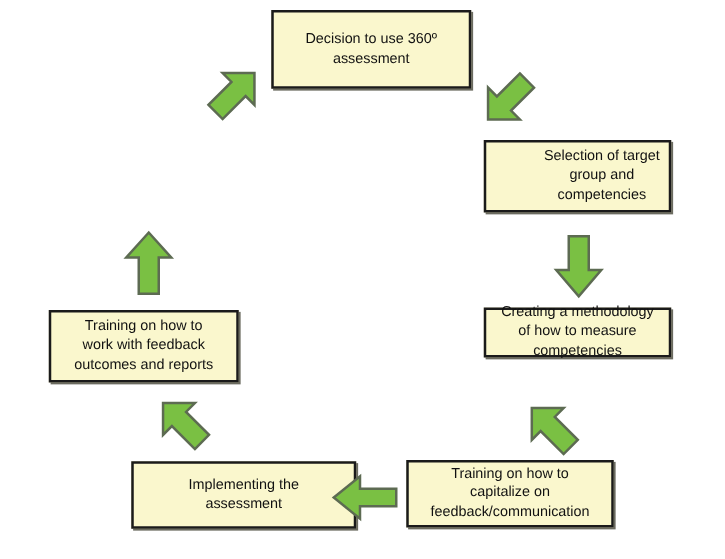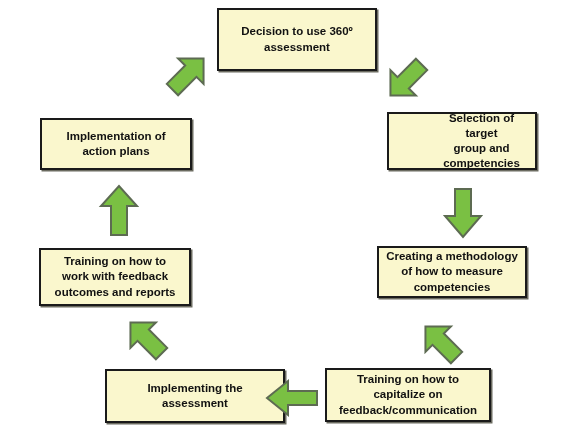--- a/index.html
+++ b/index.html
@@ -21,21 +21,21 @@
     position: absolute;
     box-sizing: border-box;
     background: #FAF7CD;
     border: 2px solid #1a1a1a;
     box-shadow: 1.5px 1.5px 0 #6b6b60;
     display: flex;
     align-items: center;
     justify-content: center;
     text-align: center;
     color: #111111;
-    font-weight: bold;
+    font-weight: normal;
     font-size: 11.5px;
     line-height: 1.32;
     padding: 2px 6px;
     font-family: "Liberation Sans", sans-serif;
   }
   .node-label {
     display: block;
     white-space: pre-line;
   }
   .arrow {
@@ -61,21 +61,21 @@
     <span class="node-label">Decision to use 360º
 assessment</span>
   </div>
 
   <div class="node" id="node-selection" style="left: 387px; top: 112px; width: 150px; height: 58px; background: rgb(250, 247, 205); border-color: rgb(26, 26, 26); padding-left: 45px;">
     <span class="node-label">Selection of target
 group and
 competencies</span>
   </div>
 
-  <div class="node" id="node-methodology" style="left: 377px; top: 246px; width: 150px; height: 52px; background: rgb(250, 247, 205); border-color: rgb(26, 26, 26);">
+  <div class="node" id="node-methodology" style="left: 387px; top: 246px; width: 150px; height: 40px; background: rgb(250, 247, 205); border-color: rgb(26, 26, 26);">
     <span class="node-label">Creating a methodology
 of how to measure
 competencies</span>
   </div>
 
   <div class="node" id="node-training-capitalize" style="left: 325px; top: 368px; width: 166px; height: 54px; background: rgb(250, 247, 205); border-color: rgb(26, 26, 26);">
     <span class="node-label">Training on how to
 capitalize on
 feedback/communication</span>
   </div>
@@ -84,24 +84,20 @@
     <span class="node-label">Implementing the
 assessment</span>
   </div>
 
   <div class="node" id="node-training-feedback" style="left: 39px; top: 248px; width: 152px; height: 58px; background: rgb(250, 247, 205); border-color: rgb(26, 26, 26);">
     <span class="node-label">Training on how to
 work with feedback
 outcomes and reports</span>
   </div>
 
-  <div class="node" id="node-implementation-plans" style="left: 40px; top: 118px; width: 152px; height: 52px; background: rgb(250, 247, 205); border-color: rgb(26, 26, 26);">
-    <span class="node-label">Implementation of
-action plans</span>
-  </div>
 
   <div class="arrow" id="arrow-0" style="left:378px; top:52px; width:56px; height:56px;">
     <svg width="56" height="56" viewBox="0 0 56 56">
       <g transform="rotate(45 28 28)">
         <polygon class="arrow-shape" points="20,6 36,6 36,32 46,32 28,50 10,32 20,32" fill="#7AC043" stroke="#5d6b52"></polygon>
       </g>
     </svg>
   </div>
 
   <div class="arrow" id="arrow-1" style="left:442px; top:186px; width:42px; height:54px;">

